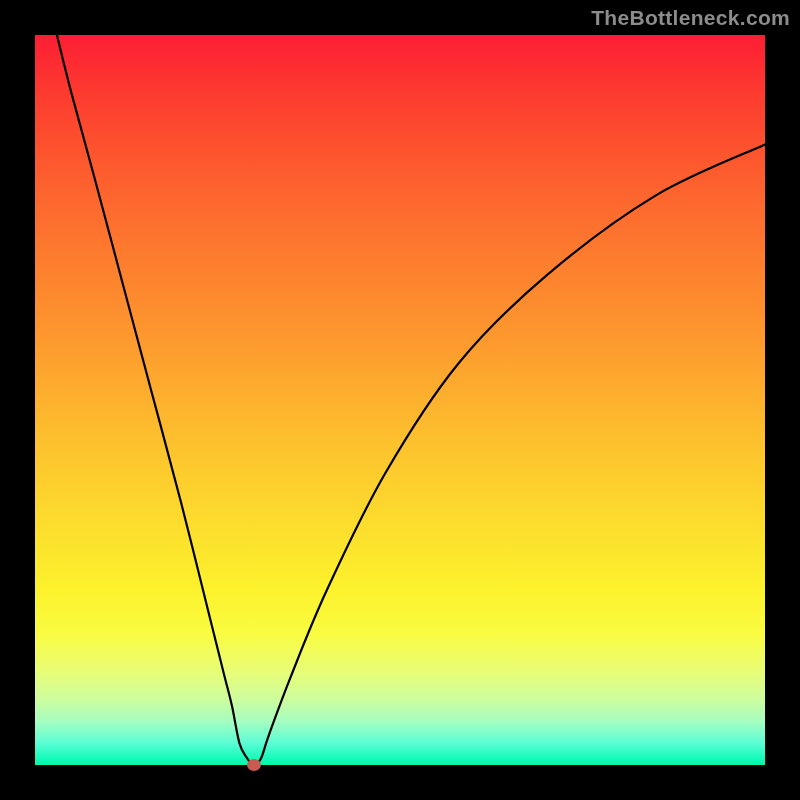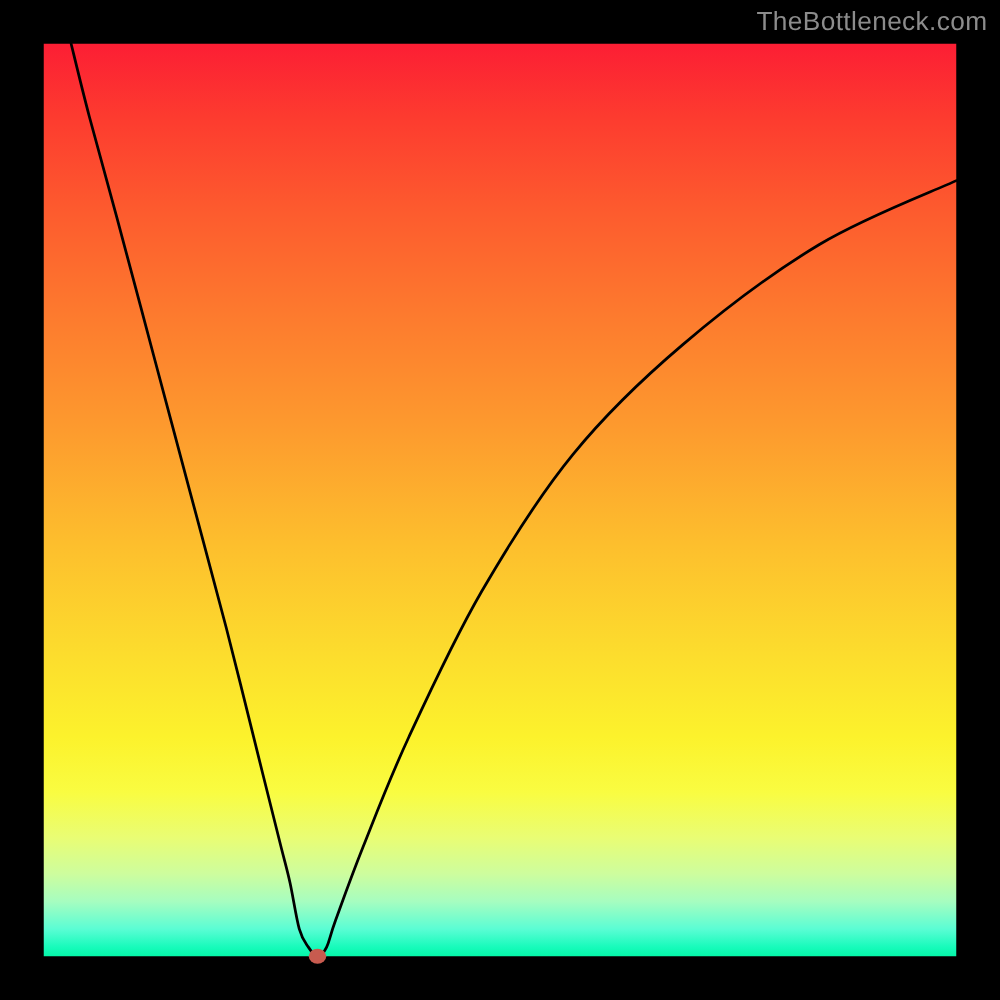--- a/index.html
+++ b/index.html
@@ -43,21 +43,21 @@
       #05f7a9 100%
     );
   }
   .watermark {
     position: absolute;
     top: 6px;
     right: 10px;
     color: #8c8c8c;
     font-size: 21px;
     letter-spacing: 0.3px;
-    font-weight: 400;
+    font-weight: 700;
     user-select: none;
   }
   svg.curve {
     position: absolute;
     left: 0;
     top: 0;
     width: 730px;
     height: 730px;
     overflow: visible;
   }

